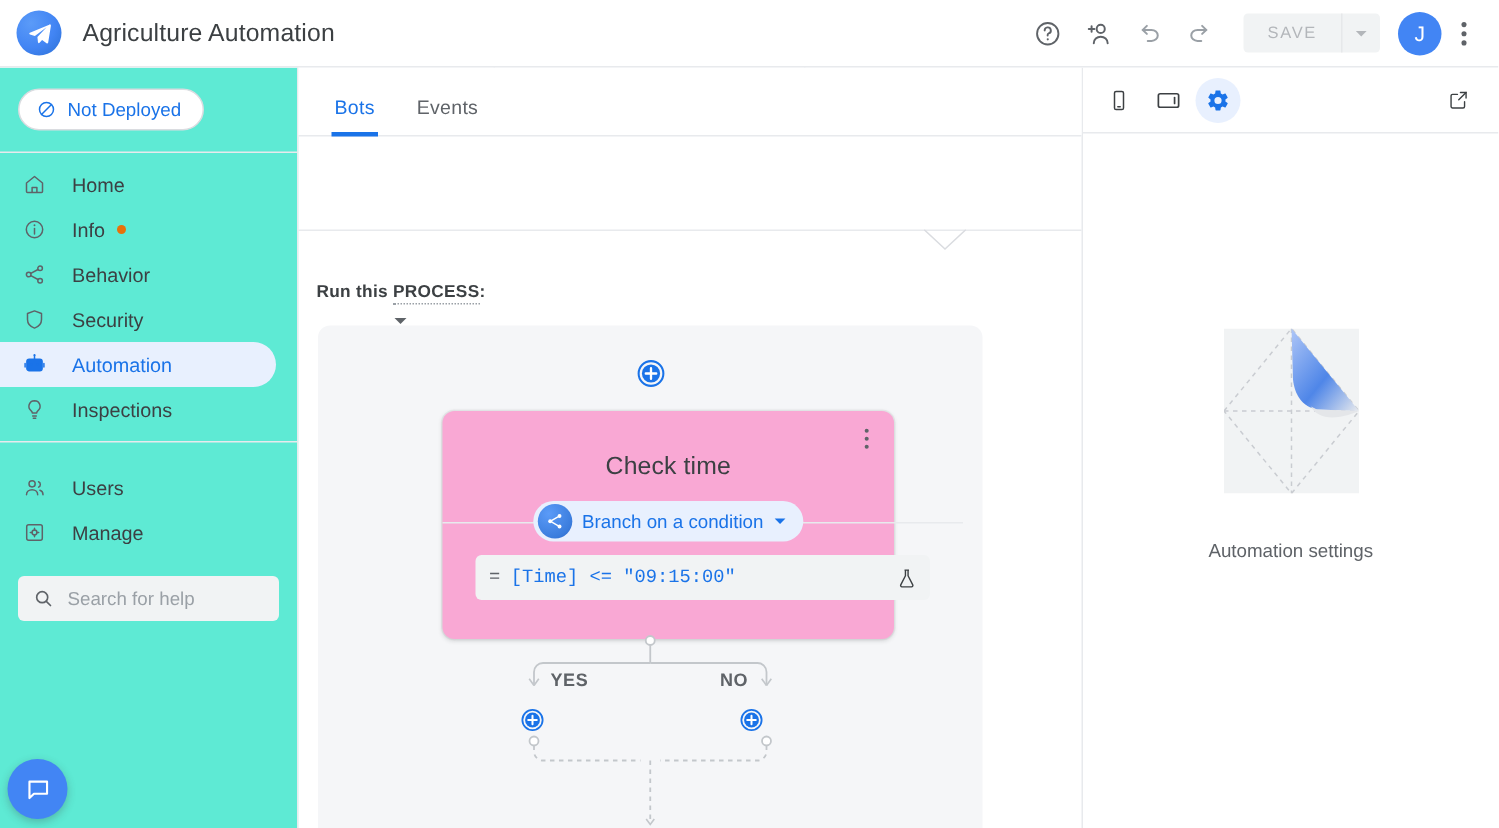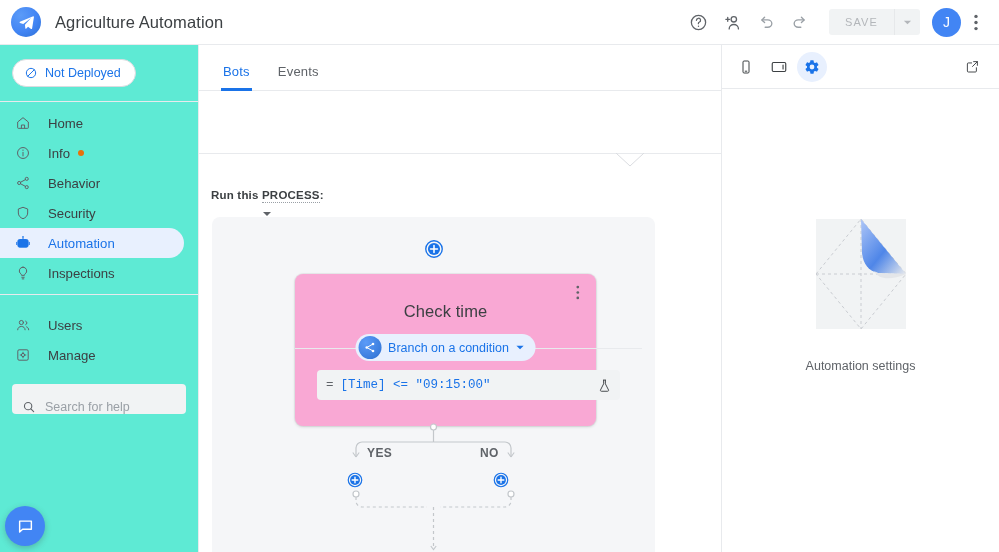--- a/index.html
+++ b/index.html
@@ -82,21 +82,21 @@
   .nav-item .ni-label { margin-left: 16px; }
   .nav-item.active { background:#e8f0fe; color:#1a73e8; }
   .nav-item.active .ni-icon svg { stroke: #1a73e8; fill:#1a73e8; }
   .dot { width:6px; height:6px; border-radius:50%; margin-left:8px; display:inline-block; }
   .dot.orange { background:#e8710a; }
   .dot.blue { background:#4285f4; }
   .nav-rows { display:flex; flex-direction:column; gap: 0px; }
   .nav-spacer-row { height: 10px; }
   .search-box {
     margin: 14px 12px 0 12px; height: 30px; background:#f1f3f4; border-radius:4px;
-    display:flex; align-items:flex-end; padding: 0 10px; cursor:text;
+    display:flex; align-items:center; padding: 0 10px; cursor:text;
   }
   .search-box input {
     border:none; outline:none; background:transparent; font-size:12.5px;
     color:#5f6368; margin-left:9px; width: 100%; font-family: inherit;
   }
   .search-box input::placeholder { color:#9aa0a6; }
   .chat-fab {
     position:absolute; left: 5px; bottom: 6px; width: 40px; height: 40px;
     border-radius: 50%; background:#4285f4; box-shadow: 0 2px 6px rgba(60,64,67,.3);
     display:flex; align-items:center; justify-content:center; cursor:pointer;

